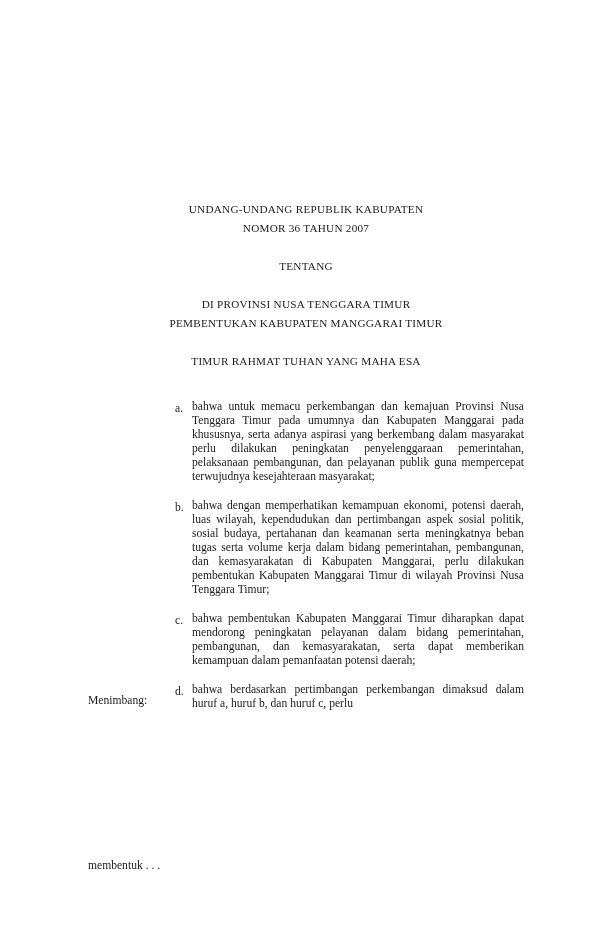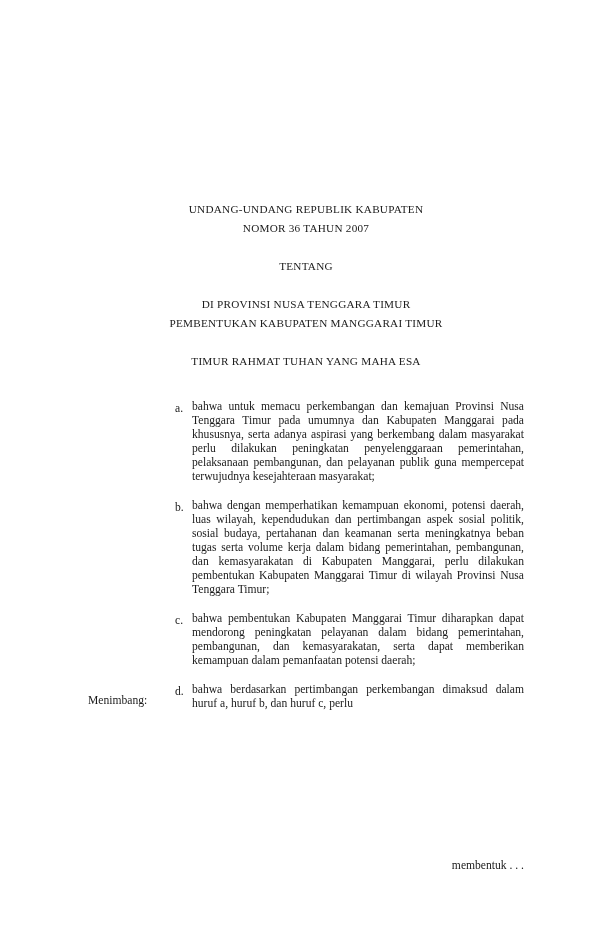--- a/index.html
+++ b/index.html
@@ -84,21 +84,20 @@
     text-justify: inter-word;
     hyphens: none;
   }
 
   
   .catchword {
     position: absolute;
     left: 88px;
     top: 857px;
     width: 436px;
-    text-align: right;
     font-size: 11.6px;
     line-height: 18.6px;
   }
 </style>
 </head>
 <body>
 
 <div class="page">
 
   <div class="heading-block">

